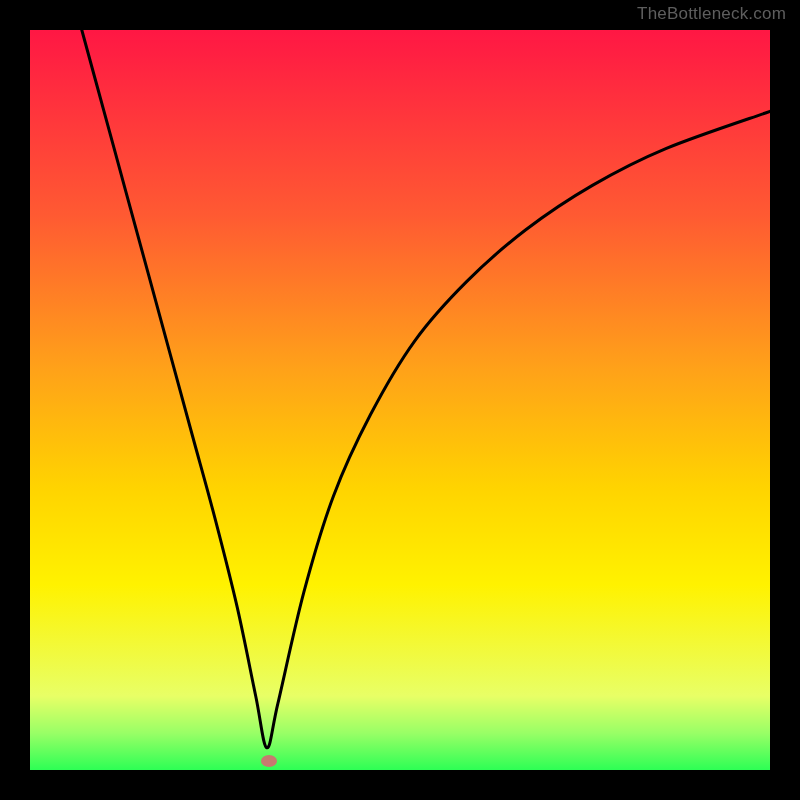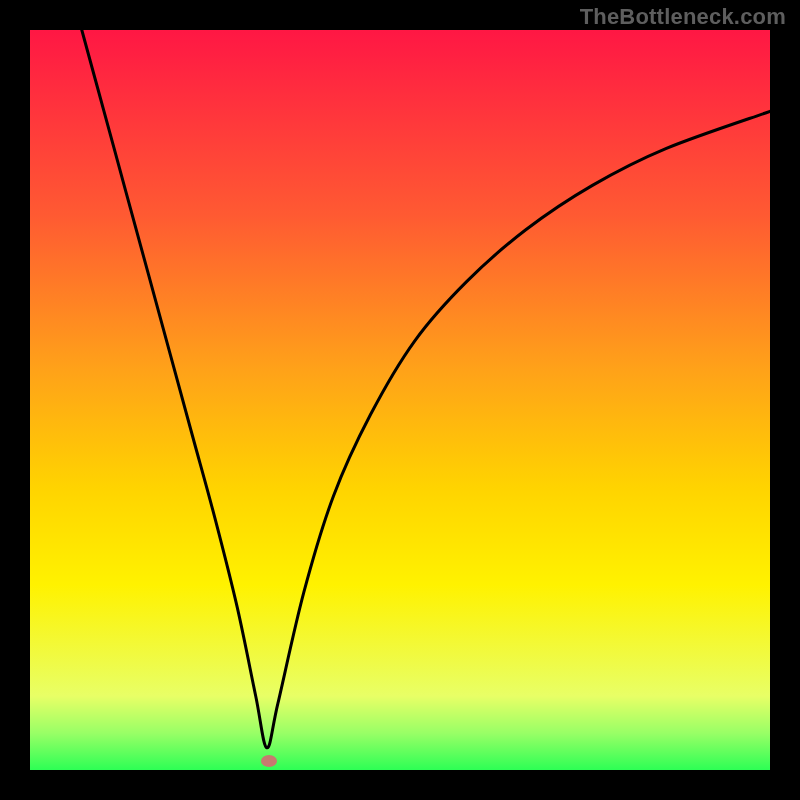--- a/index.html
+++ b/index.html
@@ -39,22 +39,22 @@
     top: 0;
     left: 0;
     width: 100%;
     height: 100%;
   }
   .watermark {
     position: absolute;
     top: 4px;
     right: 14px;
     color: #5e5e5e;
-    font-size: 22px;
-    font-weight: 700;
+    font-size: 17px;
+    font-weight: 400;
     letter-spacing: 0.2px;
   }
   .marker {
     position: absolute;
     width: 16px;
     height: 12px;
     background: #c77a6f;
     border-radius: 50%;
     transform: translate(-50%, -50%);
   }

